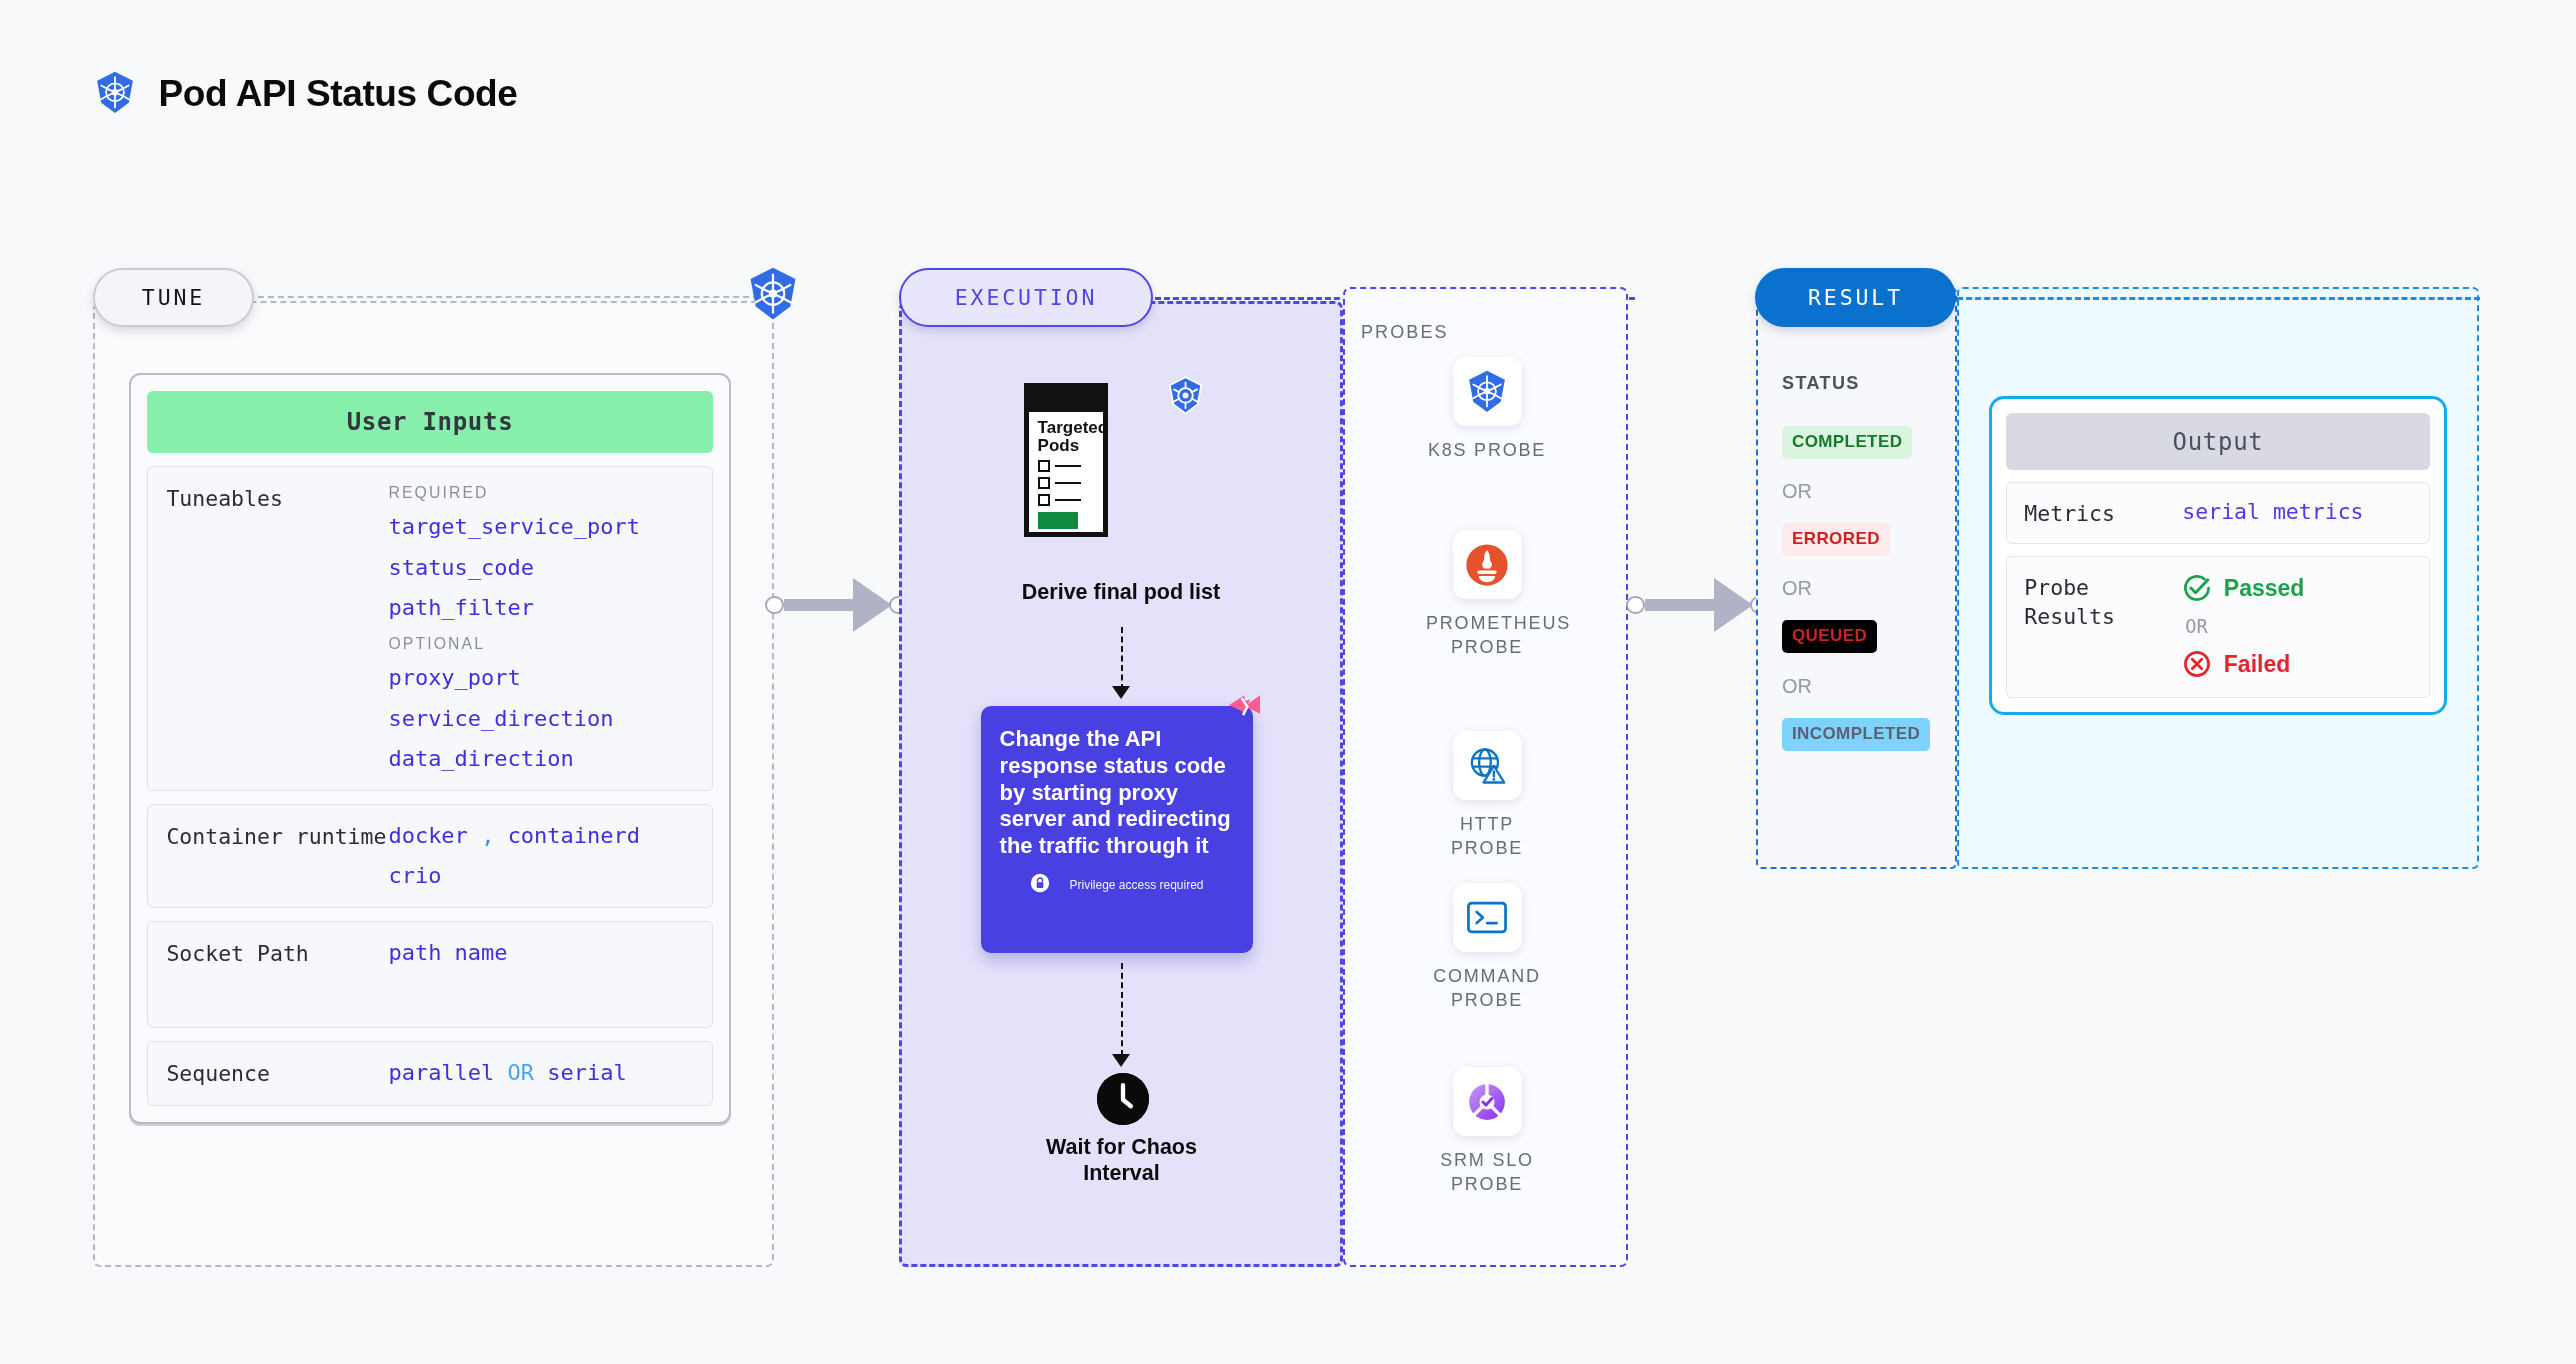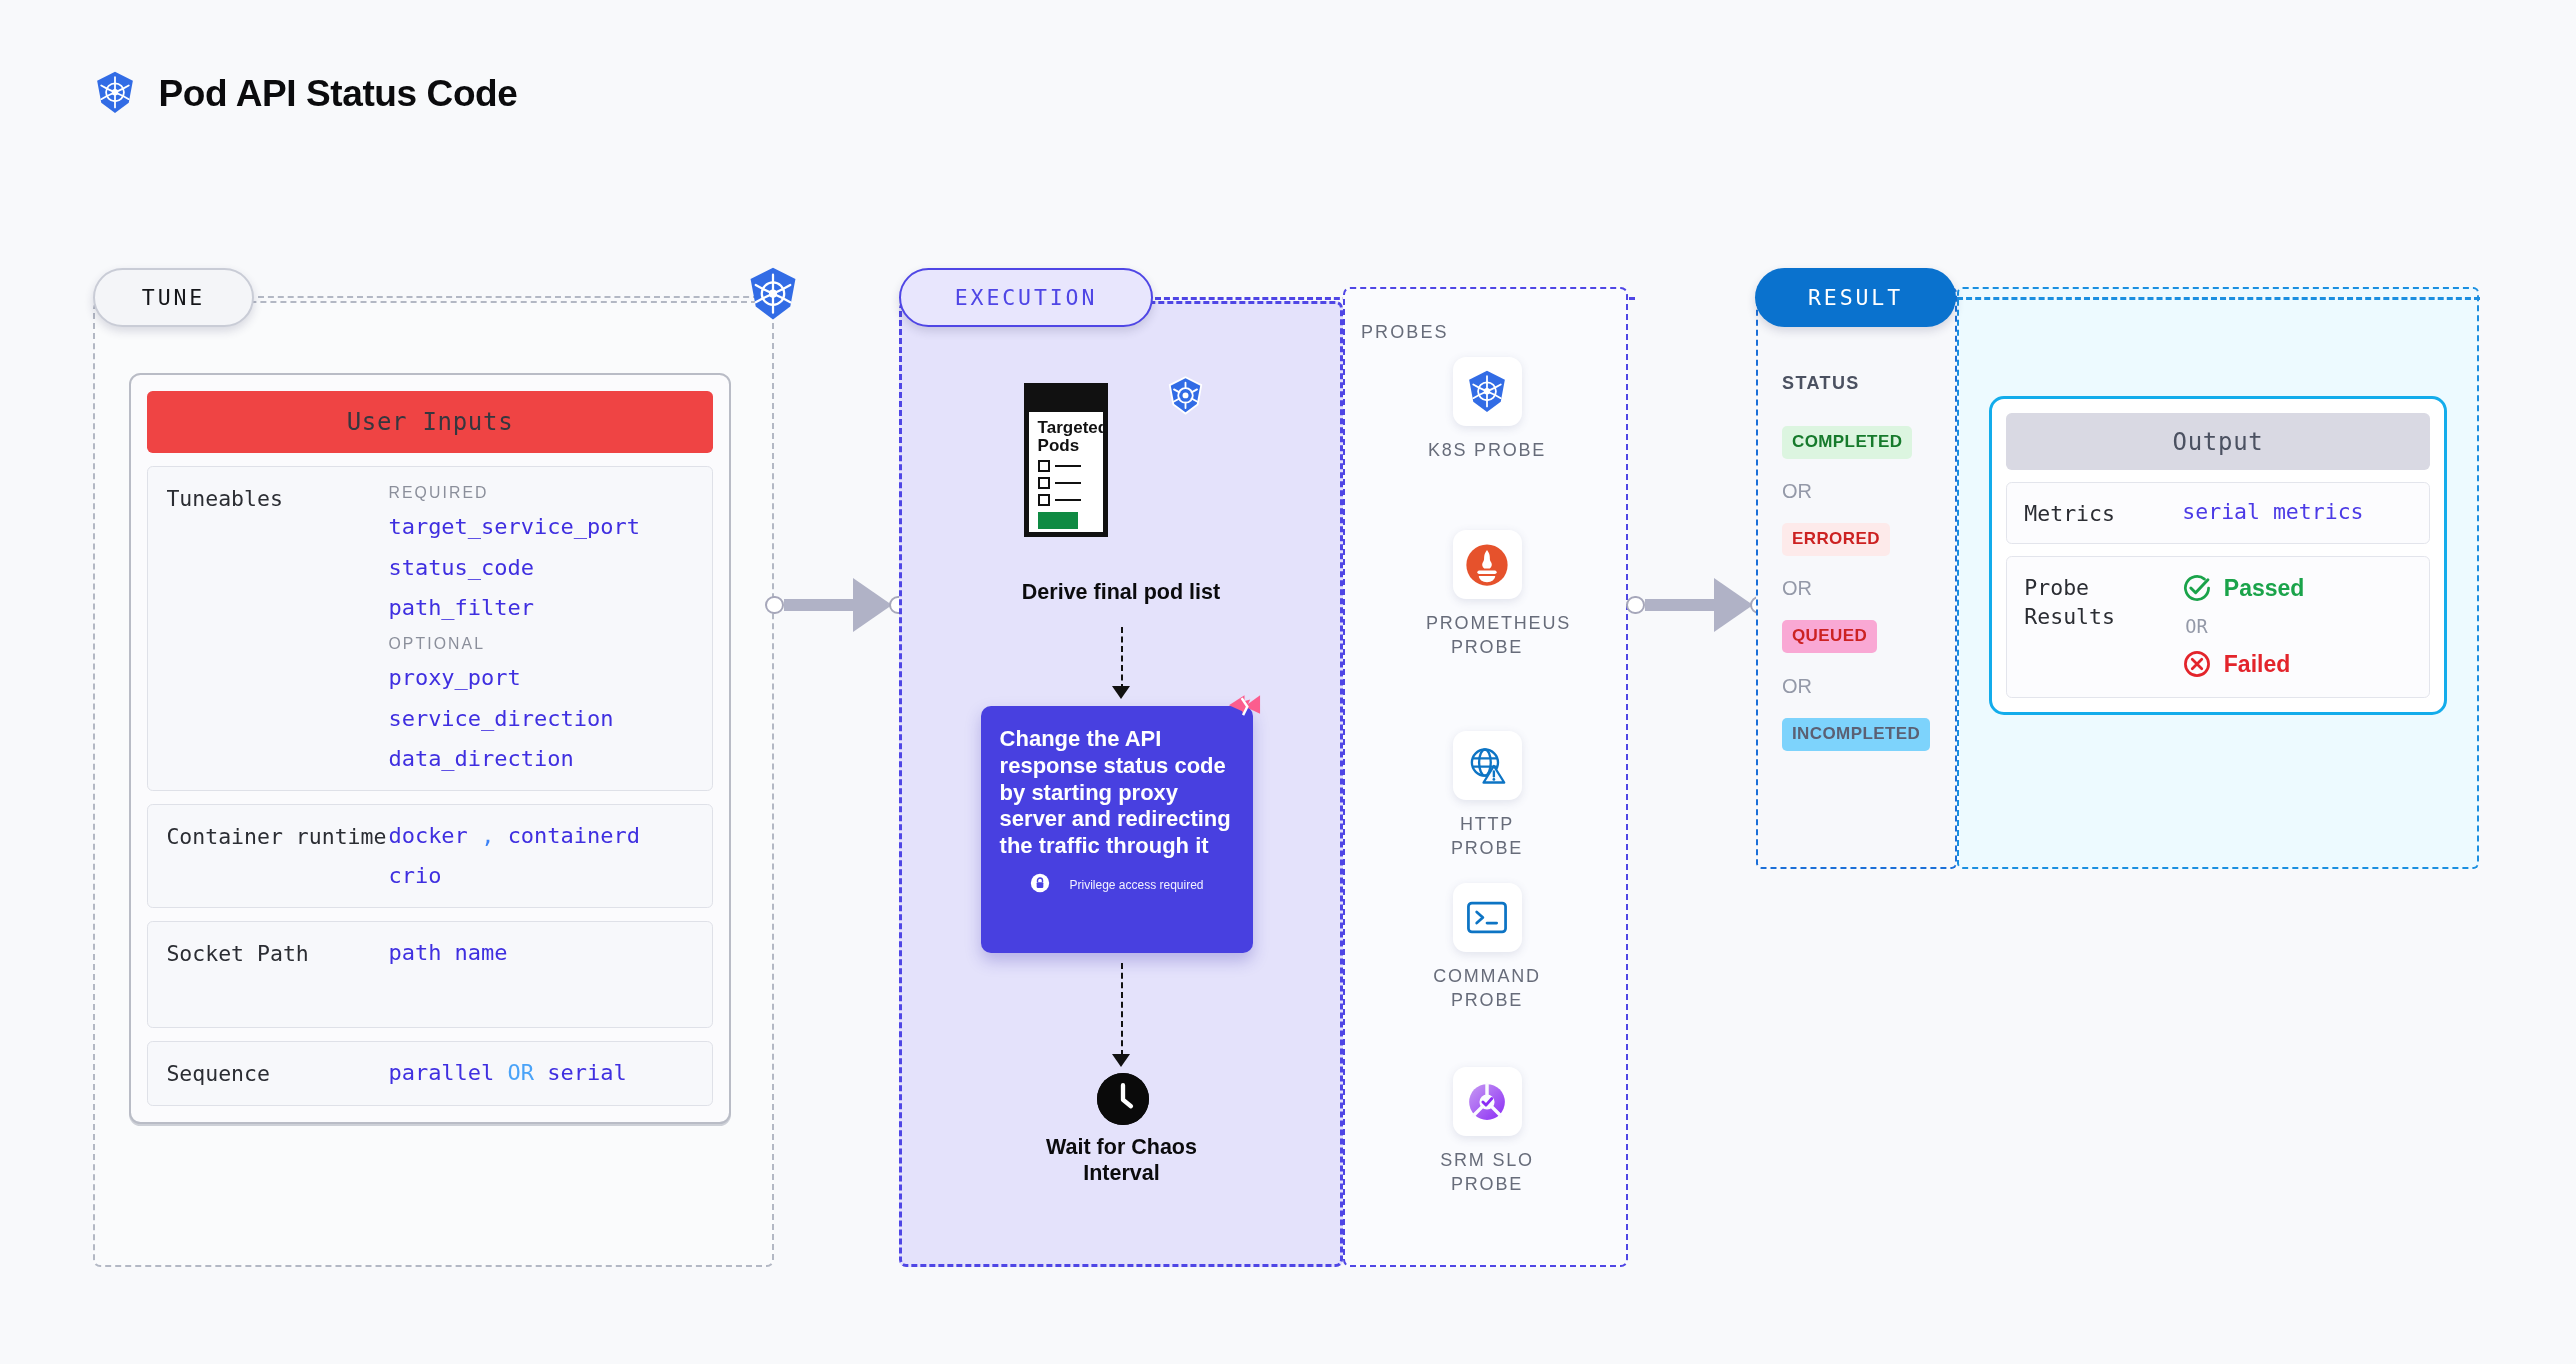--- a/index.html
+++ b/index.html
@@ -50,24 +50,24 @@
   }
   #tune-k8s { position:absolute; left:745px; top:266px; width:56px; height:57px; }
 
   
   #user-inputs-card {
     position:absolute; left:129px; top:373px; width:602px;
     background:#fbfbfd; border:2.1px solid #b9bcc6; border-radius:11.5px;
     padding:15.8px; box-shadow:0 2.1px 0 rgba(150,155,170,.45);
   }
   #user-inputs-header {
-    background:#ef4444; border-radius:5.7px; height:62px;
+    background:#86efac; border-radius:5.7px; height:62px;
     display:flex; align-items:center; justify-content:center;
     font-family:"DejaVu Sans Mono", monospace; font-size:24px;
-    color:#35373f; font-weight:normal; letter-spacing:0.7px;
+    color:#35373f; font-weight:bold; letter-spacing:0.7px;
   }
   .io-block {
     border:1.4px solid #dfe1e8; border-radius:5.7px;
     background:#f7f8fb; margin-top:13px; padding:17px 18.6px;
     display:flex;
   }
   .io-label {
     font-family:"DejaVu Sans Mono", monospace; font-size:21.5px;
     color:#2b2d33; width:222px; flex:none; line-height:1.35;
   }
@@ -512,21 +512,21 @@
 <div id="result-dash"></div>
 <div class="pill" id="result-pill">
   <span>RESULT</span>
 </div>
 
 <div id="status-heading">STATUS</div>
 <div class="status-badge" style="top:426px; background:#dcf5e0; color:#167a2c;">COMPLETED</div>
 <div class="status-or" style="top:480px">OR</div>
 <div class="status-badge" style="top:523px; background:#fdeaea; color:#cc2222;">ERRORED</div>
 <div class="status-or" style="top:577px">OR</div>
-<div class="status-badge" style="top:620px; background:#f9a8d4; color:#cc2222;">QUEUED</div>
+<div class="status-badge" style="top:620px; background:#000000; color:#cc2222;">QUEUED</div>
 <div class="status-or" style="top:675px">OR</div>
 <div class="status-badge" style="top:718px; background:#7dd3fc; color:#5b6073;">INCOMPLETED</div>
 
 <div id="output-card">
   <div id="output-header">Output</div>
 
   <div class="out-block">
     <div class="out-label">Metrics</div>
     <div class="out-values">
       <div class="out-metric">serial metrics</div>

